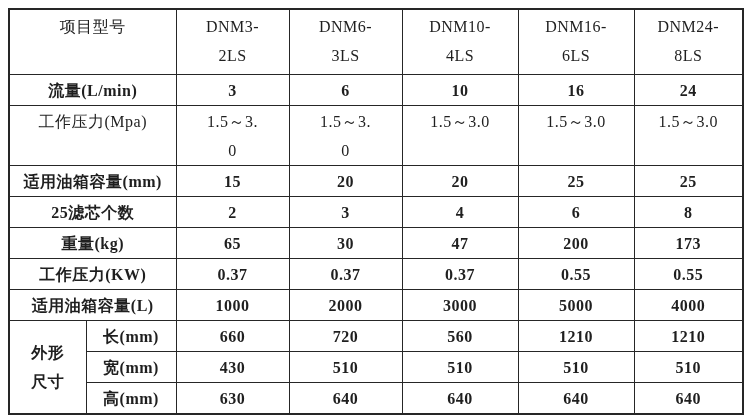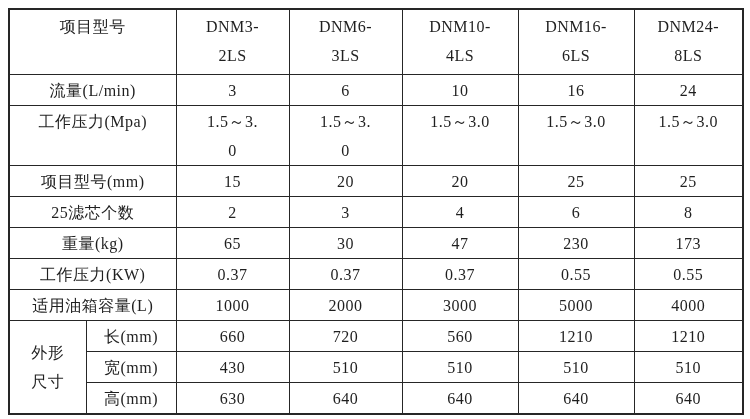--- a/index.html
+++ b/index.html
@@ -41,20 +41,21 @@
     padding-top: 2px;
     text-align: center;
   }
   tr.r-tall td {
     height: 58px;
     vertical-align: top;
     padding-top: 1px;
   }
   tr.r-std td {
     height: 30px;
+    font-weight: bold;
   }
 </style>
 </head>
 <body>
 
 <div class="page">
   <table class="spec">
     <colgroup>
       <col style="width:77px">
         <col style="width:90px">
@@ -94,21 +95,21 @@
       <td>1.5～3.
 0</td>
       <td>1.5～3.
 0</td>
       <td>1.5～3.0</td>
       <td>1.5～3.0</td>
       <td>1.5～3.0</td>
     </tr>
 
     <tr class="r-std">
-      <td colspan="2">项目型号(mm)</td>
+      <td colspan="2">适用油箱容量(mm)</td>
       <td>15</td>
       <td>20</td>
       <td>20</td>
       <td>25</td>
       <td>25</td>
     </tr>
 
     <tr class="r-std">
       <td colspan="2">25滤芯个数</td>
       <td>2</td>
@@ -116,21 +117,21 @@
       <td>4</td>
       <td>6</td>
       <td>8</td>
     </tr>
 
     <tr class="r-std">
       <td colspan="2">重量(kg)</td>
       <td>65</td>
       <td>30</td>
       <td>47</td>
-      <td>230</td>
+      <td>200</td>
       <td>173</td>
     </tr>
 
     <tr class="r-std">
       <td colspan="2">工作压力(KW)</td>
       <td>0.37</td>
       <td>0.37</td>
       <td>0.37</td>
       <td>0.55</td>
       <td>0.55</td>

